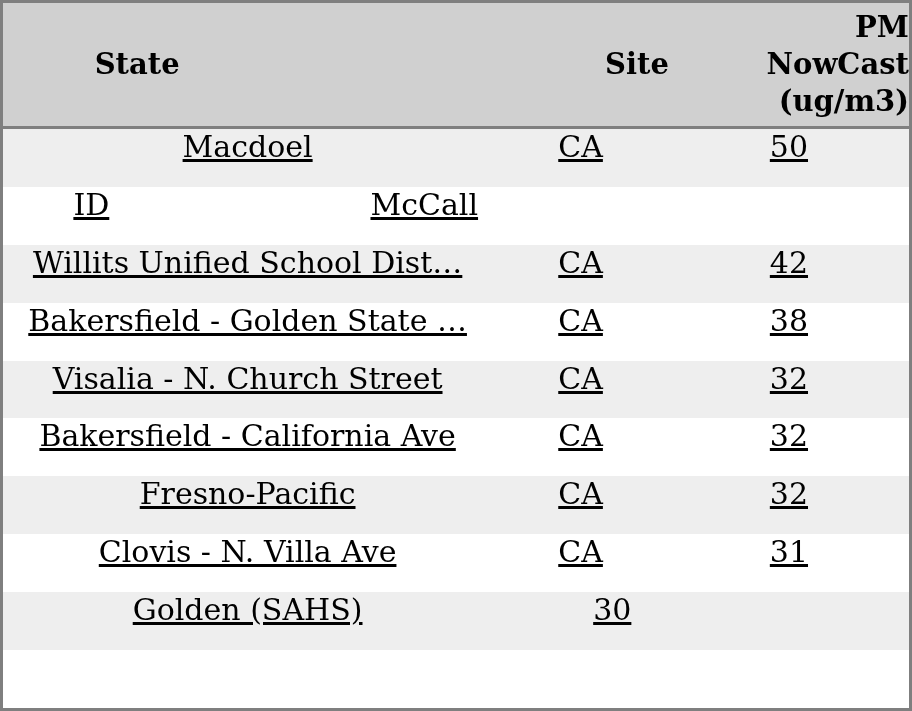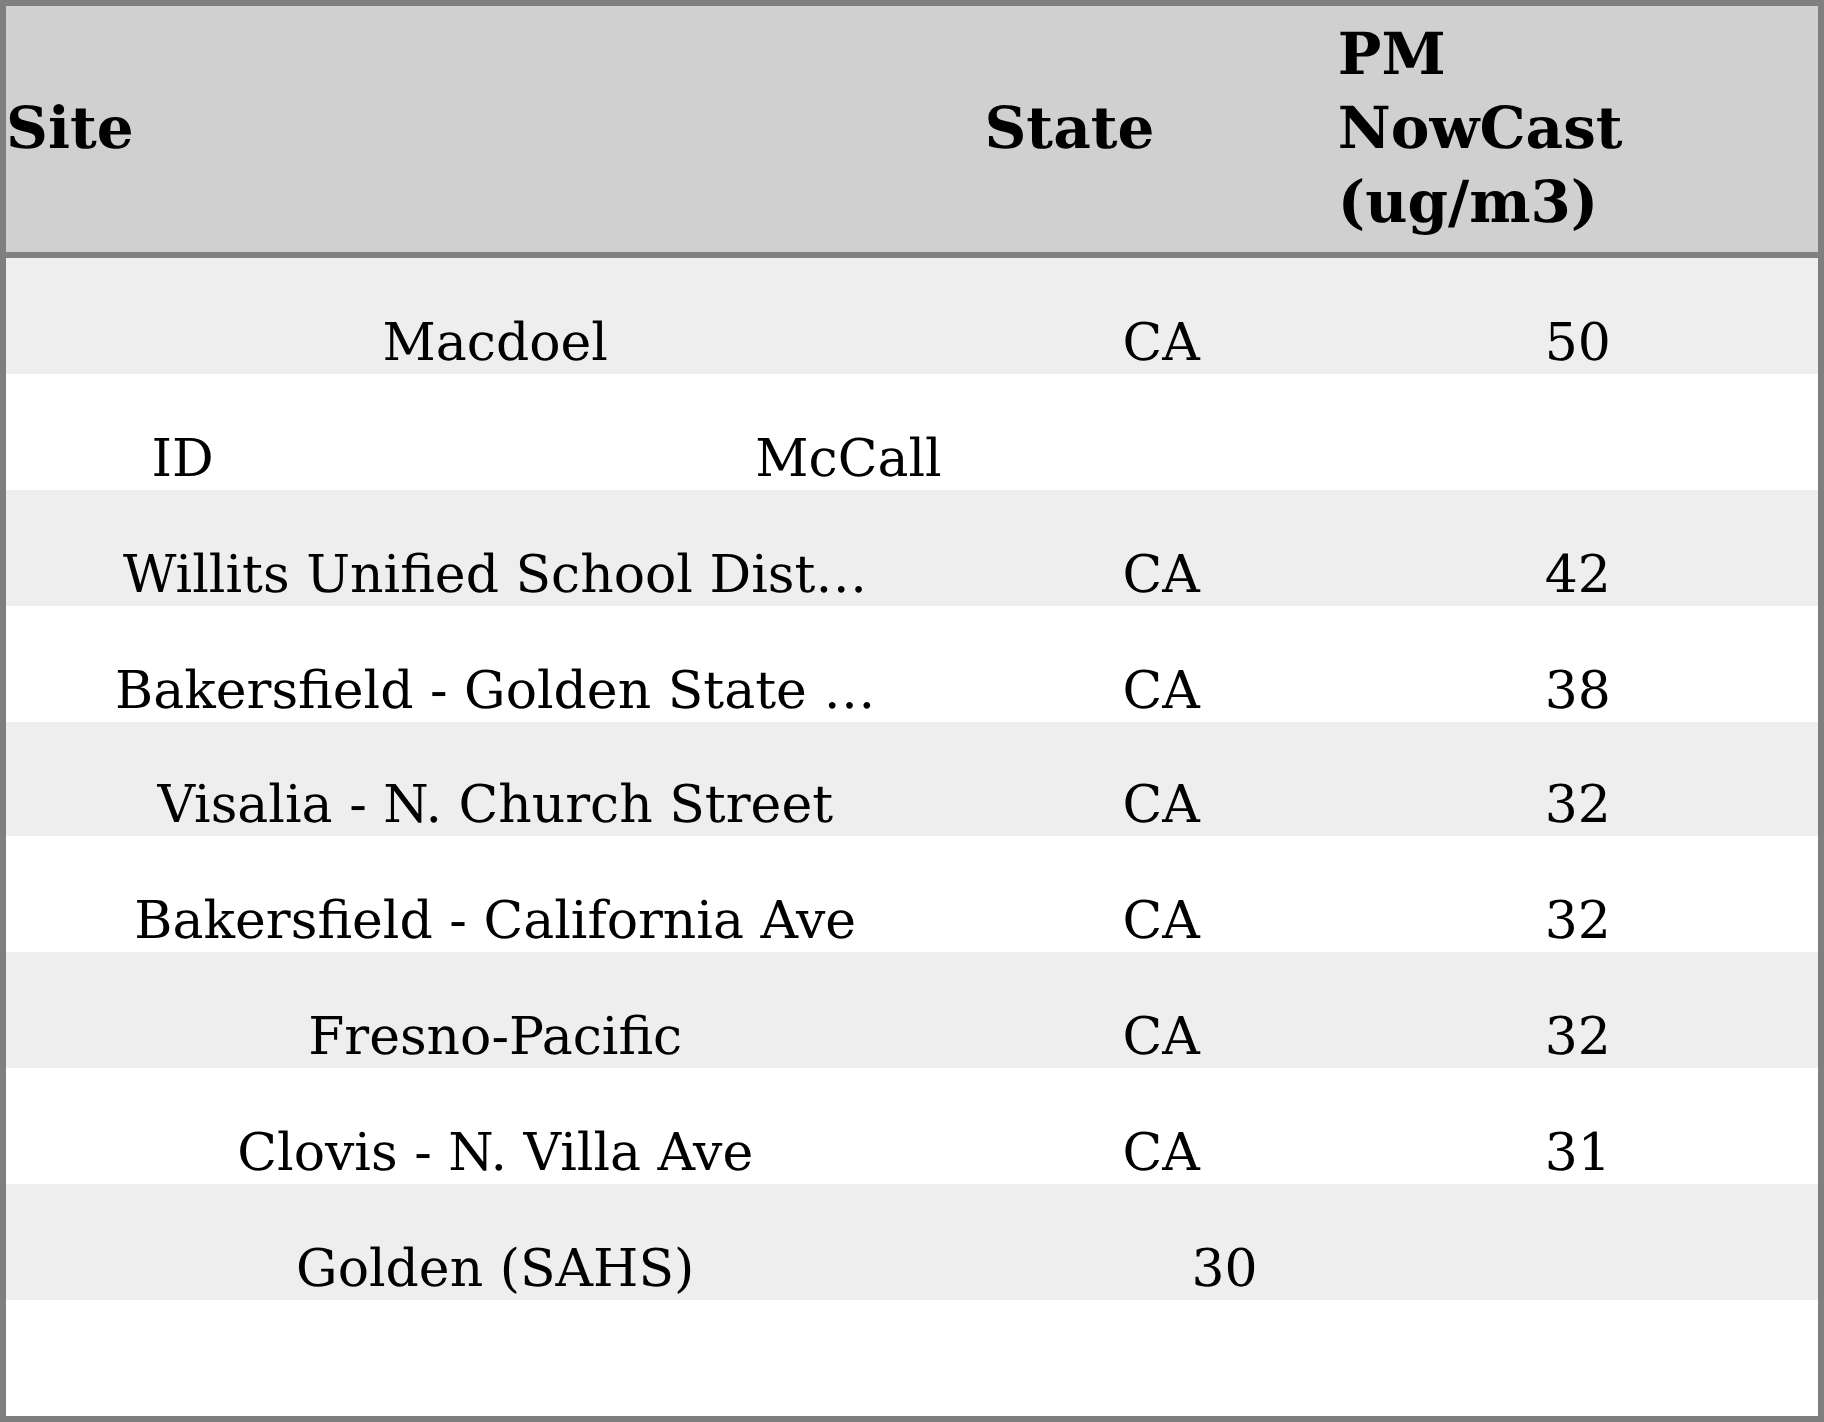--- a/index.html
+++ b/index.html
@@ -26,46 +26,47 @@
     line-height: 37px;
   }
   .body-rows {
     flex: 1;
     display: flex;
     flex-direction: column;
   }
   .row {
     display: flex;
     height: 57.9px;
-    align-items: flex-end;
-    font-size: 26px;
+    align-items: flex-start;
+    font-size: 30px;
     background: #ffffff;
+    text-decoration: underline;
   }
   .row:nth-child(odd) { background: #eeeeee; }
   .cell {
     text-align: center;
     overflow: hidden;
     white-space: nowrap;
   }
   .header-cell {
-    text-align: left;
+    text-align: right;
     white-space: pre-line;
   }
   .col-site  { width: 54%; }
   .col-state { width: 19.5%; }
   .col-pm    { width: 26.5%; }
 </style>
 </head>
 <body>
 
 <div class="table-widget">
 
   <div class="header-row">
+    <div class="header-cell col-state">State</div>
     <div class="header-cell col-site">Site</div>
-    <div class="header-cell col-state">State</div>
     <div class="header-cell col-pm">PM
 NowCast
 (ug/m3)</div>
   </div>
 
   <div class="body-rows">
 
     <div class="row">
       <div class="cell col-site">Macdoel</div>
       <div class="cell col-state">CA</div>

